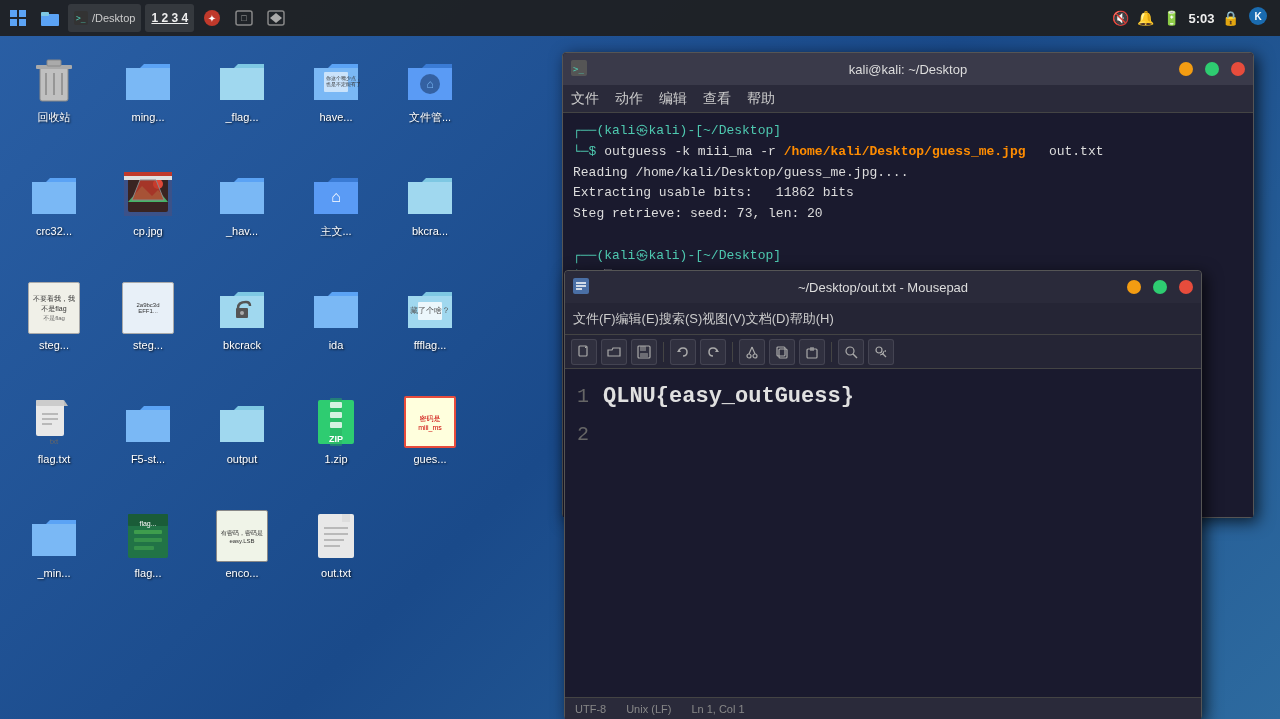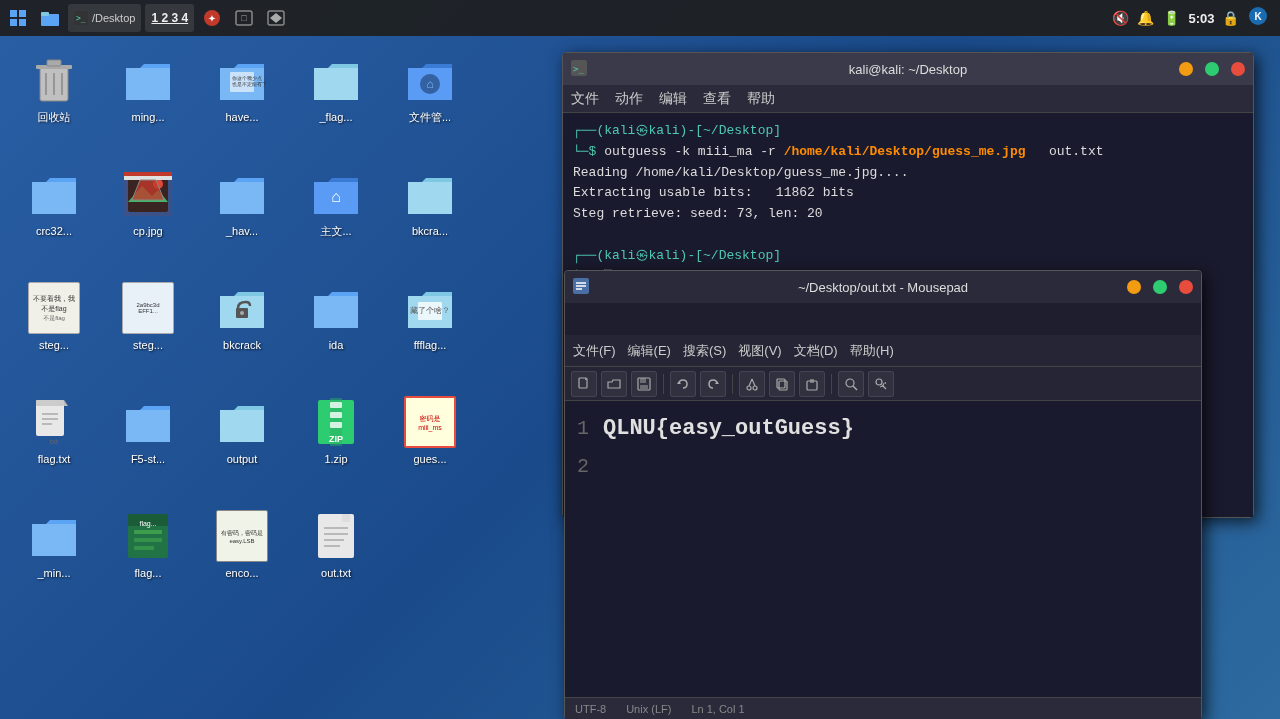--- a/index.html
+++ b/index.html
@@ -218,23 +218,21 @@
       padding: 0 8px;
       border-radius: 4px 4px 0 0;
       position: relative;
     }
     .mousepad-menubar {
       height: 32px;
       background: #252535;
       display: flex;
       align-items: center;
       padding: 0 8px;
-      gap: 12px;
       border-bottom: 1px solid #444;
-      margin-top: 32px;
     }
     .mousepad-menubar span {
       color: #ccc;
       font-size: 13px;
       cursor: pointer;
     }
     .mousepad-toolbar {
       height: 34px;
       background: #252535;
       display: flex;
@@ -398,38 +396,38 @@
             <path d="M2 10 L16 10 L20 6 L46 6 L46 42 L2 42 Z" fill="#5ba3f5"></path>
             <path d="M2 10 L46 10 L46 42 L2 42 Z" fill="#7ab8f5"></path>
           </svg>
       </div>
       <span class="icon-label">ming...</span>
     </div>
 
     <div class="desktop-icon">
       <div class="icon-img">
         <svg width="48" height="44" viewBox="0 0 48 44">
+            <path d="M2 10 L16 10 L20 6 L46 6 L46 42 L2 42 Z" fill="#7ec8e3"></path>
+            <path d="M2 10 L46 10 L46 42 L2 42 Z" fill="#a0d8ef"></path>
+          </svg>
+      </div>
+      <span class="icon-label">_flag...</span>
+    </div>
+
+    <div class="desktop-icon">
+      <div class="icon-img">
+        <svg width="48" height="44" viewBox="0 0 48 44">
             <path d="M2 10 L16 10 L20 6 L46 6 L46 42 L2 42 Z" fill="#5ba3f5"></path>
             <path d="M2 10 L46 10 L46 42 L2 42 Z" fill="#7ab8f5"></path>
         <rect x="12" y="14" width="24" height="20" rx="1" fill="#fff" opacity="0.6"></rect>
         <text x="14" y="22" font-size="5" fill="#333">你这个嘴少点，</text>
         <text x="14" y="28" font-size="5" fill="#333">也是不定能有了</text>
         </svg>
       </div>
       <span class="icon-label">have...</span>
-    </div>
-
-    <div class="desktop-icon">
-      <div class="icon-img">
-        <svg width="48" height="44" viewBox="0 0 48 44">
-            <path d="M2 10 L16 10 L20 6 L46 6 L46 42 L2 42 Z" fill="#7ec8e3"></path>
-            <path d="M2 10 L46 10 L46 42 L2 42 Z" fill="#a0d8ef"></path>
-          </svg>
-      </div>
-      <span class="icon-label">_flag...</span>
     </div>
 
     <div class="desktop-icon">
       <div class="icon-img">
         <svg width="48" height="44" viewBox="0 0 48 44">
             <path d="M2 10 L16 10 L20 6 L46 6 L46 42 L2 42 Z" fill="#3a7bd5"></path>
             <path d="M2 10 L46 10 L46 42 L2 42 Z" fill="#5a9bf5"></path>
             <circle cx="24" cy="26" r="10" fill="#1a3a6a" opacity="0.6"></circle>
             <text x="24" y="30" text-anchor="middle" font-size="12" fill="#7ab8f5">⌂</text>
           </svg>

